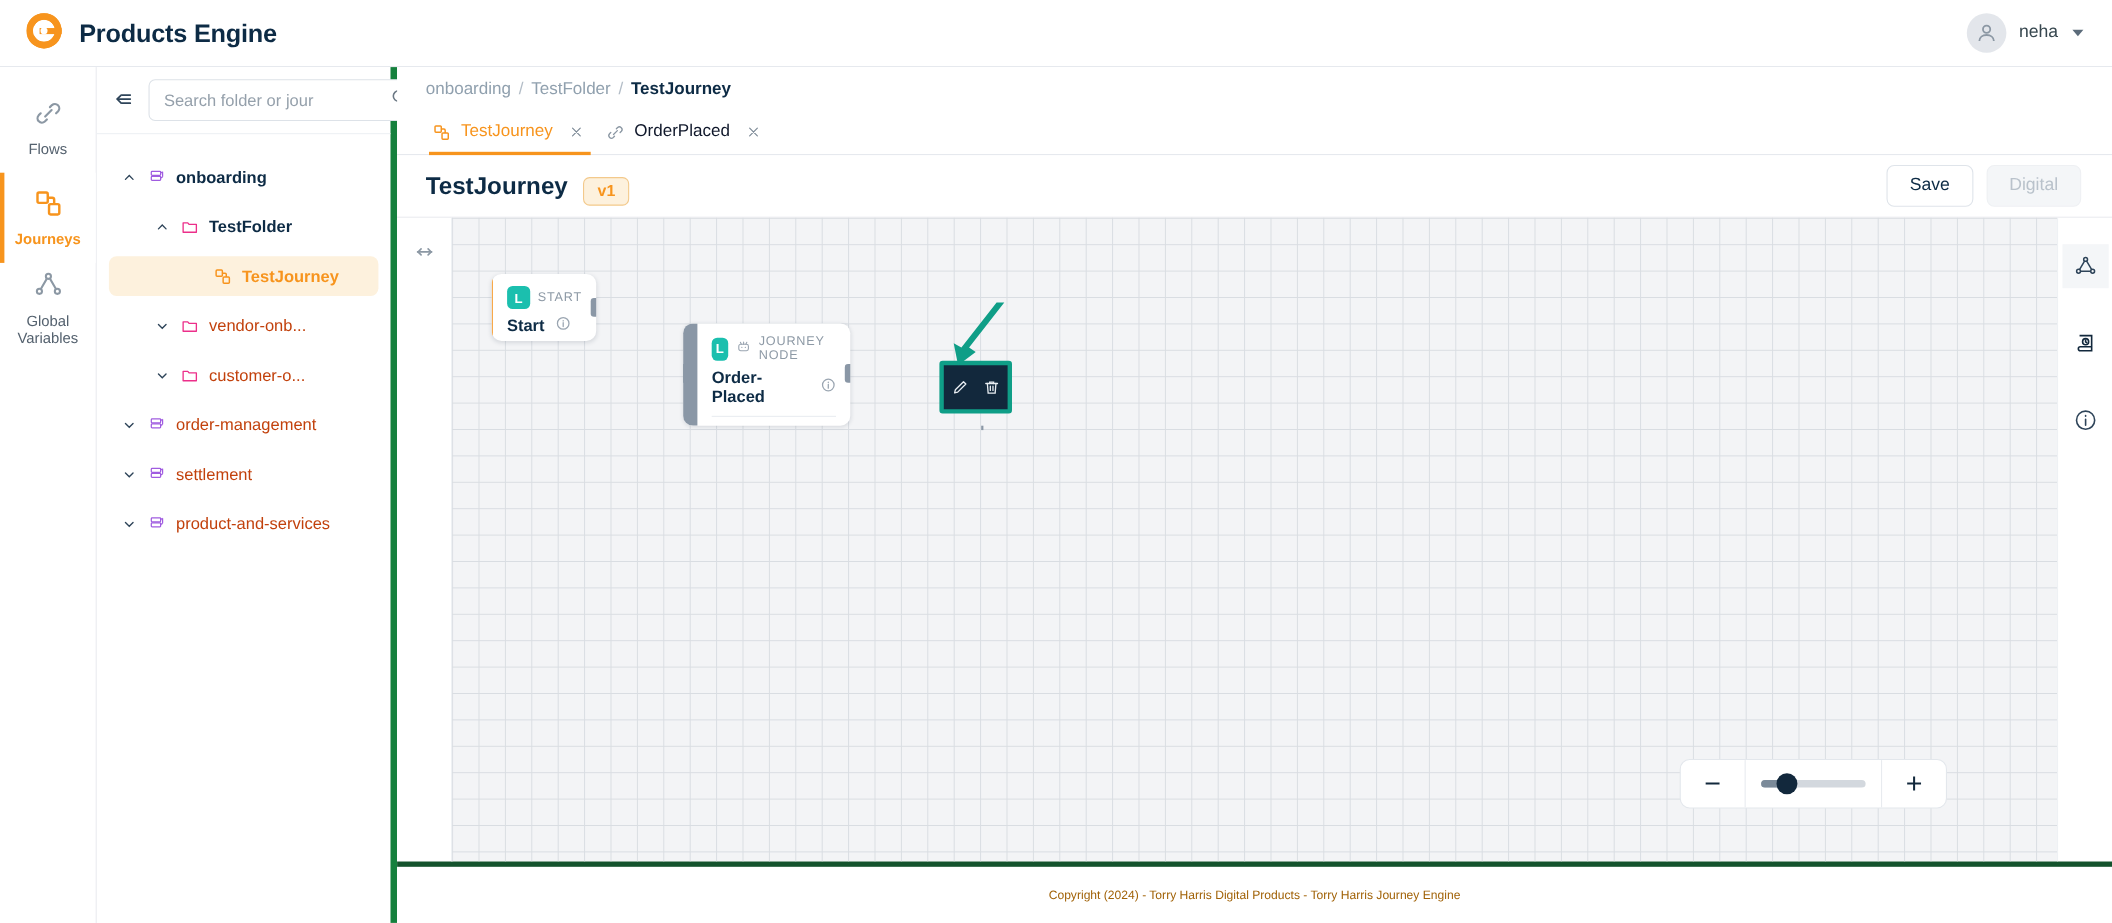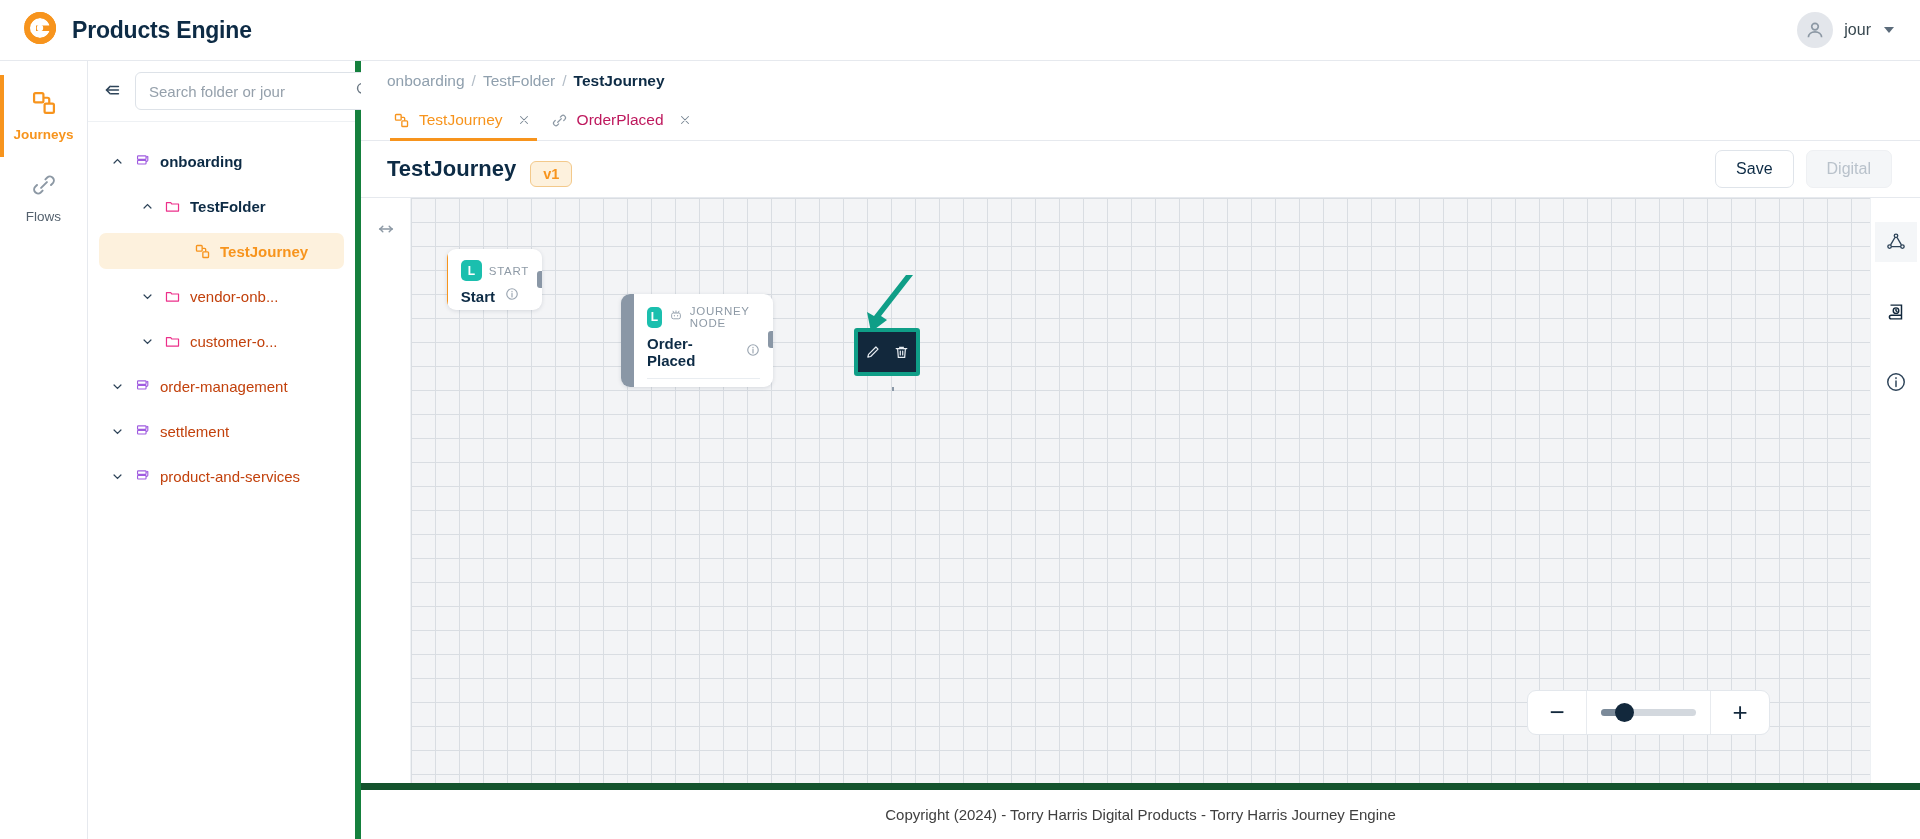--- a/index.html
+++ b/index.html
@@ -97,21 +97,21 @@
   .bc-item { color: #90a0ae; cursor: pointer; }
   .bc-sep { color: #b3bdc7; }
   .bc-item.current { color: #0d2b45; font-weight: bold; cursor: default; }
 
   .tabs {
     height: 41px; min-height: 41px; display: flex; align-items: stretch;
     padding-left: 26px; border-bottom: 1px solid #e6e9ee;
   }
   .tab {
     display: flex; align-items: center; gap: 9px; padding: 0 14px 0 6px;
-    position: relative; cursor: pointer; font-size: 15.5px; color: #be185d;
+    position: relative; cursor: pointer; font-size: 15.5px; color: #0f172a;
   }
   .tab.active { color: #f7941d; }
   .tab.active::after {
     content: ""; position: absolute; left: 3px; right: 8px; bottom: -1px; height: 3px; background: #f7941d;
   }
   .tab-close { margin-left: 5px; display: flex; align-items: center; cursor: pointer; }
 
   .title-row {
     height: 57px; min-height: 57px; display: flex; align-items: center; justify-content: space-between;
     padding: 0 28px 0 26px; border-bottom: 1px solid #e6e9ee;
@@ -214,21 +214,21 @@
   .zc-track { height: 7px; border-radius: 4px; background: #d3d8de; width: 100%; }
   .zc-fill { position: absolute; left: 14px; height: 7px; border-radius: 4px; background: #7b8a99; width: 18px; }
   .zc-thumb {
     position: absolute; left: 28px; width: 19px; height: 19px; border-radius: 50%; background: #12283c;
     cursor: pointer;
   }
 
   
   .footer {
     height: 56px; min-height: 56px; display: flex; align-items: center; justify-content: center;
-    font-size: 15px; color: #404040; background: #fff; border-top: 7px solid #14532d;
+    font-size: 11px; color: #a16207; background: #fff; border-top: 5px solid #14532d;
   }
 </style>
 </head>
 <body>
 
 <div class="app">
 
   <div class="topbar">
     <div class="brand">
       <span>
@@ -242,51 +242,62 @@
       </span>
       <span class="brand-title">Products Engine</span>
     </div>
     <div class="user">
       <span class="avatar">
         <svg width="22" height="22" viewBox="0 0 24 24" fill="none" stroke="#8c98a4" stroke-width="1.8">
           <circle cx="12" cy="8.3" r="3.6"></circle>
           <path d="M4.8 20c0-3.7 3.2-6 7.2-6s7.2 2.3 7.2 6"></path>
         </svg>
       </span>
-      <span class="user-name">jour</span>
+      <span class="user-name">neha</span>
       <span class="caret-down"></span>
     </div>
   </div>
 
   <div class="body">
 
     <div class="rail">
+
+      <div class="rail-item">
+        <span>
+          <svg width="28" height="28" viewBox="0 0 24 24" fill="none" stroke="#8c98a4" stroke-width="1.7" stroke-linecap="round">
+            <path d="M9.5 14.5l5-5"></path>
+            <path d="M13.2 7.2l1.6-1.6a3.4 3.4 0 0 1 4.8 4.8l-1.6 1.6"></path>
+            <path d="M10.8 16.8l-1.6 1.6a3.4 3.4 0 0 1-4.8-4.8l1.6-1.6"></path>
+          </svg>
+        </span>
+        <span class="rail-label">Flows</span>
+      </div>
 
       <div class="rail-item active">
         <span>
           <svg width="28" height="28" viewBox="0 0 24 24" fill="none" stroke="#f7941d" stroke-width="1.9">
             <rect x="3.5" y="3.5" width="8" height="8" rx="1.2"></rect>
             <rect x="12.5" y="12.5" width="8" height="8" rx="1.2"></rect>
             <path d="M11.5 7.5h3.5a1.5 1.5 0 0 1 1.5 1.5v3.5"></path>
           </svg>
         </span>
         <span class="rail-label">Journeys</span>
       </div>
 
       <div class="rail-item">
         <span>
-          <svg width="28" height="28" viewBox="0 0 24 24" fill="none" stroke="#8c98a4" stroke-width="1.7" stroke-linecap="round">
-            <path d="M9.5 14.5l5-5"></path>
-            <path d="M13.2 7.2l1.6-1.6a3.4 3.4 0 0 1 4.8 4.8l-1.6 1.6"></path>
-            <path d="M10.8 16.8l-1.6 1.6a3.4 3.4 0 0 1-4.8-4.8l1.6-1.6"></path>
+          <svg width="28" height="28" viewBox="0 0 24 24" fill="none" stroke="#8c98a4" stroke-width="1.6">
+            <circle cx="12" cy="5.3" r="2"></circle>
+            <circle cx="5" cy="17" r="2"></circle>
+            <circle cx="19" cy="17" r="2"></circle>
+            <path d="M10.8 7.1L6.1 15.2M13.2 7.1l4.7 8.1"></path>
           </svg>
         </span>
-        <span class="rail-label">Flows</span>
+        <span class="rail-label">Global Variables</span>
       </div>
-
     </div>
 
     <div class="tree-panel">
       <div class="tree-search-row">
         <span class="collapse-btn">
           <svg width="22" height="22" viewBox="0 0 24 24" fill="none" stroke="#2e4459" stroke-width="1.7" stroke-linecap="round">
             <path d="M10 7l-4 4 4 4"></path>
             <path d="M7 11h12M11 7h8M11 15h8"></path>
           </svg>
         </span>

